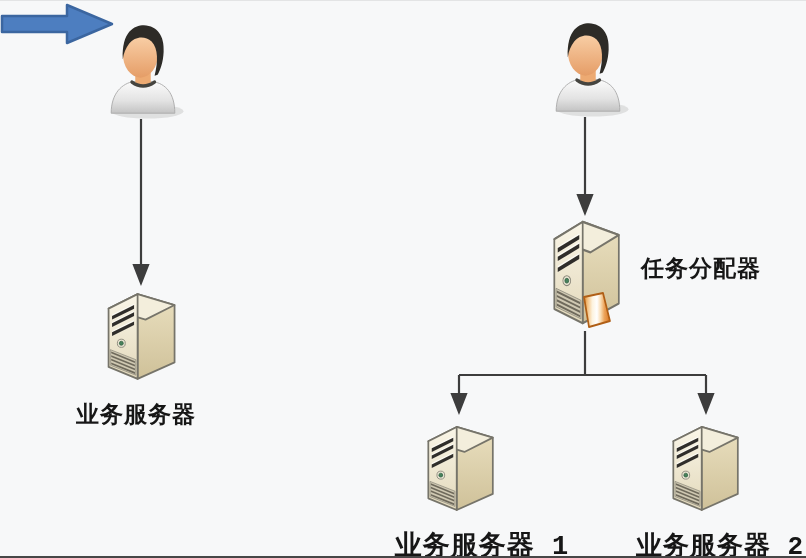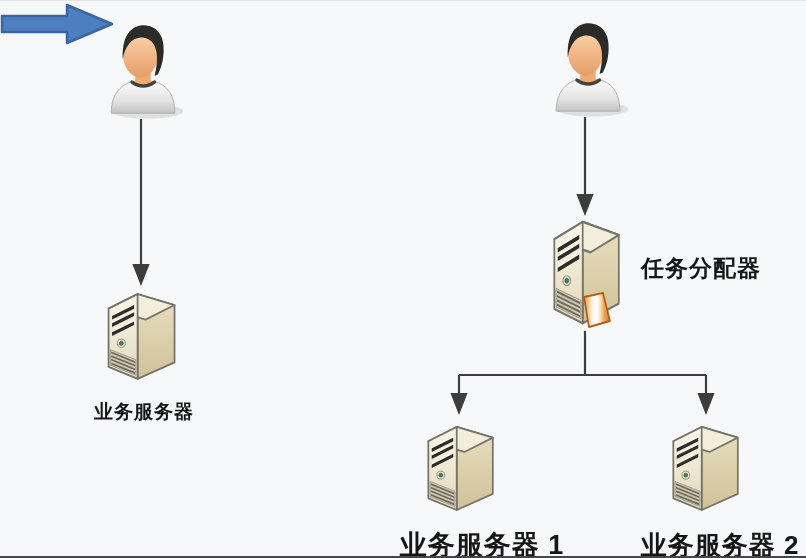--- a/index.html
+++ b/index.html
@@ -14,20 +14,21 @@
     overflow:hidden;
     border-top:1px solid rgba(0,0,0,0.08);
   }
   .abs{position:absolute;}
   .label{
     position:absolute;
     color:#161616;
     font-weight:bold;
     white-space:nowrap;
     letter-spacing:1px;
+    font-family:Liberation Mono, monospace;
   }
   .label.center{text-align:center;}
   .bottom-edge{
     position:absolute;left:0;bottom:0;width:806px;height:3px;
     background:#474747;
   }
   svg{display:block;}
 </style>
 </head>
 <body>
@@ -146,21 +147,21 @@
   </svg>
 
   <svg class="abs" style="left:418px;top:417px" width="86" height="100" viewBox="0 0 100 112" preserveAspectRatio="none">
     <use href="#sym-server"></use>
   </svg>
 
   <svg class="abs" style="left:663px;top:417px" width="86" height="100" viewBox="0 0 100 112" preserveAspectRatio="none">
     <use href="#sym-server"></use>
   </svg>
 
-  <div class="label center" style="left:44px;top:398px;width:200px;font-size:19px">业务服务器</div>
+  <div class="label center" style="left:36px;top:398px;width:200px;font-size:23px">业务服务器</div>
 
   <div class="label" style="left:641px;top:252px;font-size:23px">任务分配器</div>
 
   <div class="label center" style="left:382px;top:526px;width:200px;font-size:27px">业务服务器 1</div>
 
   <div class="label center" style="left:620px;top:527px;width:200px;font-size:26px">业务服务器 2</div>
 
   <div class="bottom-edge"></div>
 </div>
 

